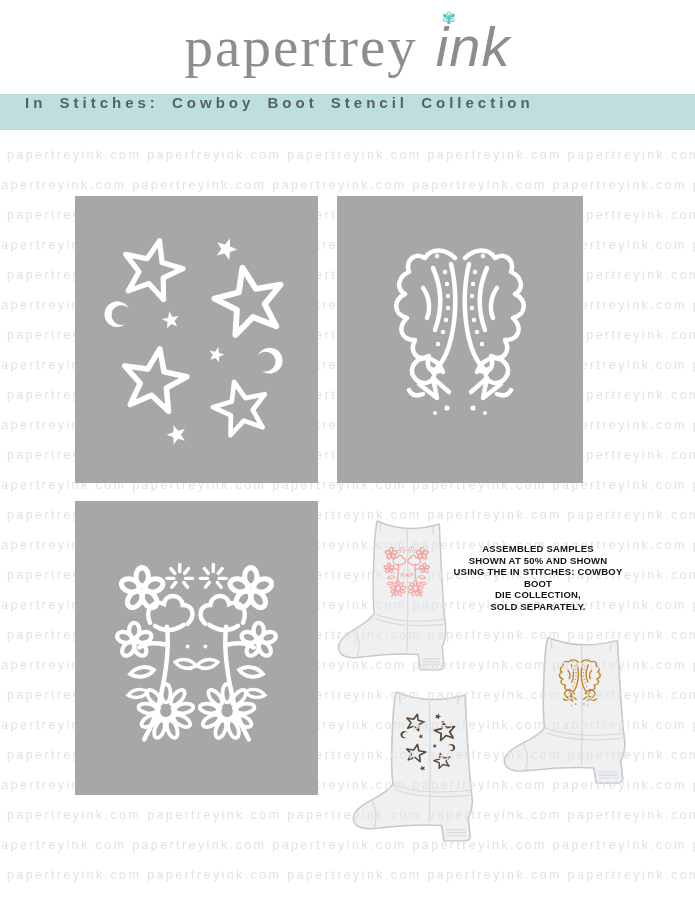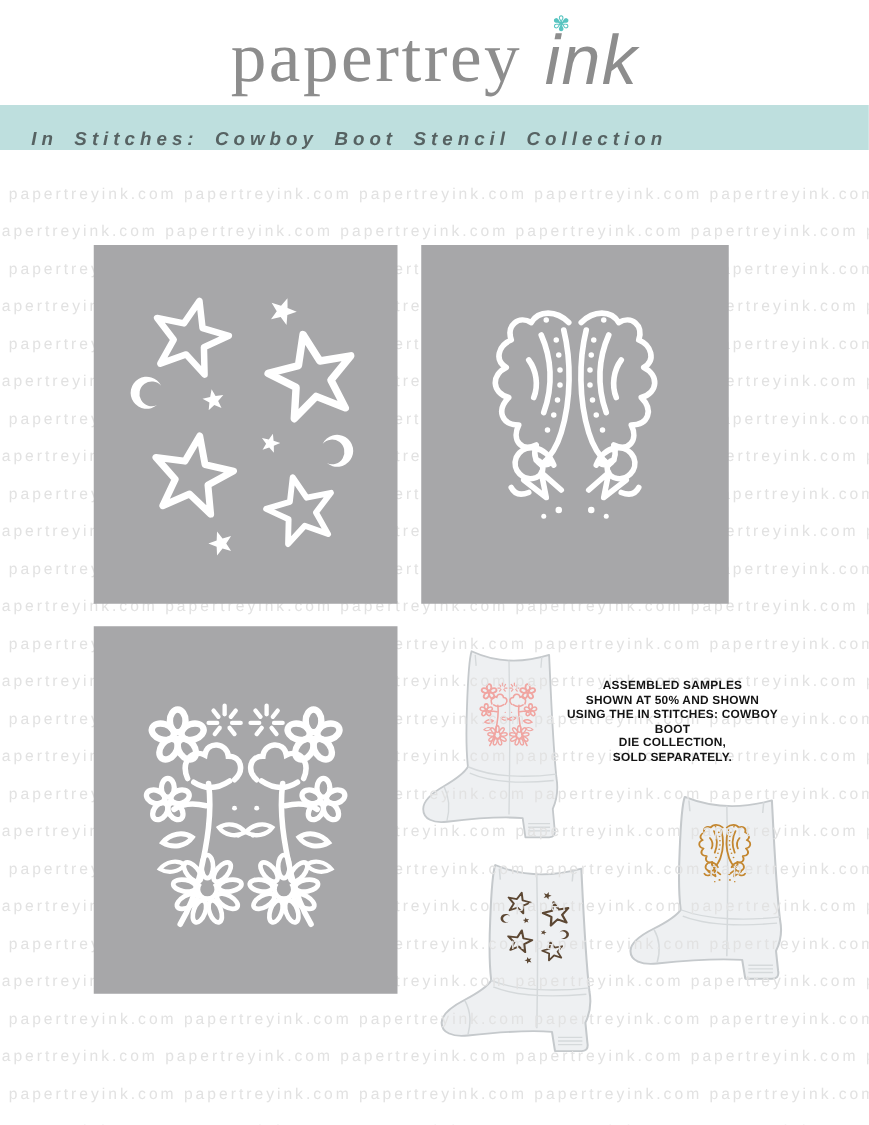--- a/index.html
+++ b/index.html
@@ -2,32 +2,32 @@
 <html style="--banner: #bedfde; --banner-text: #566262; --square: #a7a7a9; --logo-gray: #8d8d8d; --flower-teal: #57c4c0; --stencil-white: #ffffff; --pink: #f0a5a1; --brown: #5c4733; --gold: #c3862f; --watermark: #e2e2e2;"><head>
 <meta charset="utf-8">
 <style>
   html,body{margin:0;padding:0;}
   body{width:695px;height:900px;position:relative;background:#fff;overflow:hidden;
        font-family:"Liberation Sans",sans-serif;}
 
   
   .header{position:absolute;top:0;left:0;width:695px;height:100px;background:#fff;z-index:6;}
   .logo{position:absolute;top:16px;left:0;width:695px;display:flex;justify-content:center;
-        align-items:center;gap:18px;}
+        align-items:flex-start;gap:18px;}
   .logo-word{font-family:"Liberation Serif",serif;font-size:57px;color:var(--logo-gray,#8d8d8d);
              letter-spacing:2px;line-height:1.1;}
   .logo-ink-wrap{position:relative;display:inline-block;}
   .logo-ink{font-family:Liberation Sans, sans-serif;font-style:italic;font-size:56px;
             color:var(--logo-gray,#8d8d8d);line-height:1.1;letter-spacing:1px;}
   .logo-flower{position:absolute;left:6px;top:-8px;font-size:17px;color:var(--flower-teal,#57c4c0);
                font-style:normal;}
 
   
-  .banner{position:absolute;top:84px;left:0;width:695px;height:36px;
-          background:var(--banner,#bedfde);z-index:6;display:flex;align-items:flex-end;font-style:italic;}
+  .banner{position:absolute;top:94px;left:0;width:695px;height:36px;
+          background:var(--banner,#bedfde);z-index:6;display:flex;align-items:flex-start;}
   .banner-title{margin-left:25px;font-size:15px;font-weight:600;color:var(--banner-text,#566262);
                 letter-spacing:4px;word-spacing:5px;}
 
   
   .watermark{position:absolute;top:140px;left:0;right:0;bottom:0;overflow:hidden;z-index:2;
              pointer-events:none;}
   .wm-row{height:30px;line-height:30px;font-size:12.5px;letter-spacing:2.4px;
           color:var(--watermark,#e2e2e2);white-space:nowrap;padding-left:7px;}
   .wm-row.odd{margin-left:-15px;}
 

